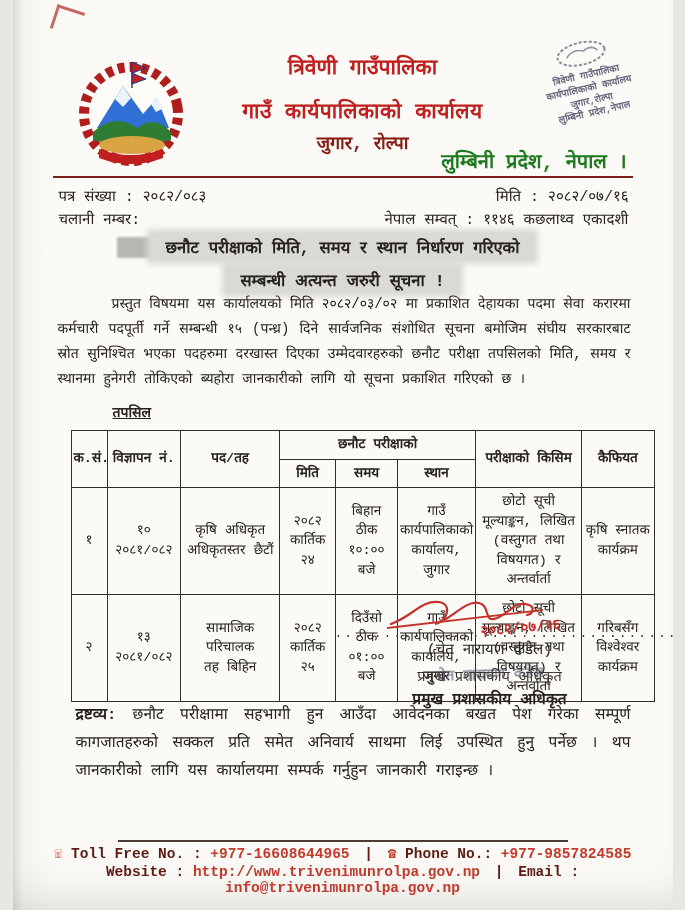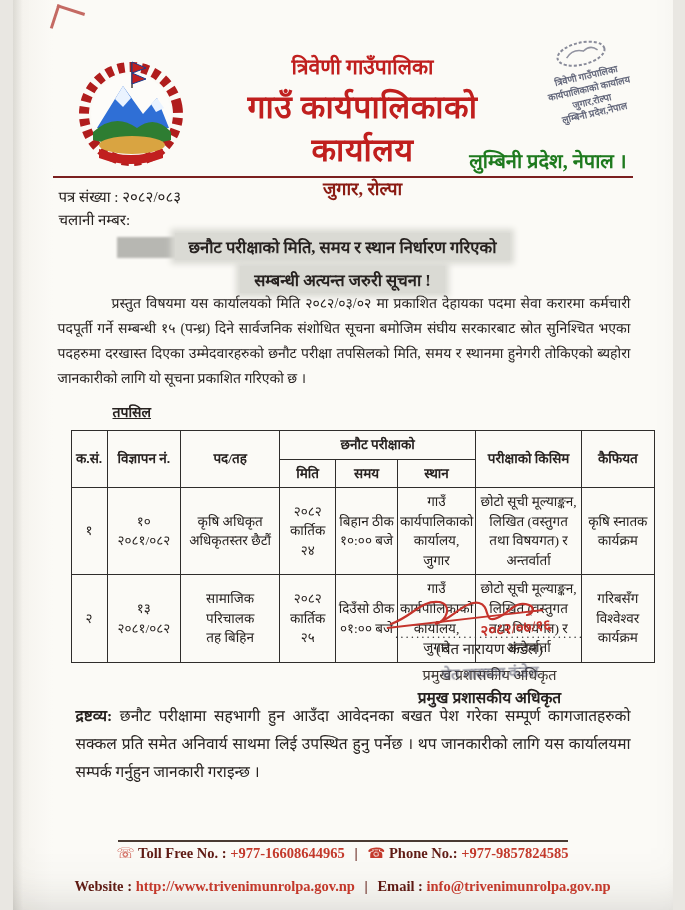--- a/index.html
+++ b/index.html
@@ -2,28 +2,29 @@
 <html><head>
 <meta charset="utf-8">
 <style>
   html,body{margin:0;padding:0;}
   body{background:#e9e7e2;font-family:"Liberation Serif","DejaVu Serif",serif;}
   .page{
     position:relative;width:660px;height:910px;margin:0 auto;
     background:linear-gradient(90deg,#dedcd6 0px,#f6f4ef 10px,#fbfaf6 40px,#fbfaf6 655px,#f1efe9 685px);
     color:#272220;overflow:hidden;
     box-shadow:inset 0 -40px 60px -50px rgba(90,85,80,.35);
+    font-family:Liberation Mono, monospace;
   }
   
   .corner-mark{position:absolute;left:40px;top:8px;width:26px;height:22px;
     border-left:3px solid #b23a33;border-top:3px solid #b23a33;transform:rotate(18deg);opacity:.75;}
   .emblem{position:absolute;left:56px;top:52px;}
   .head-center{position:absolute;left:185px;top:52px;width:330px;text-align:center;}
   .head-muni{color:#c01f1e;font-size:21px;font-weight:bold;}
-  .head-office{color:#c01f1e;font-size:32px;font-weight:bold;margin-top:4px;letter-spacing:.5px;}
+  .head-office{color:#c01f1e;font-size:21px;font-weight:bold;margin-top:16px;letter-spacing:.5px;}
   .head-addr{color:#8a1a12;font-size:18px;font-weight:bold;margin-top:6px;}
   .stamp{position:absolute;right:16px;top:38px;width:140px;transform:rotate(-13deg);
     color:rgba(62,66,92,.78);font-size:9.5px;font-weight:bold;text-align:center;line-height:1.35;}
   .stamp svg{display:block;margin:0 auto 2px auto;opacity:.8;}
   .province{position:absolute;right:46px;top:147px;color:#1e7a1e;font-size:20px;font-weight:bold;}
   .rule{position:absolute;left:40px;right:40px;top:176px;border-top:2.5px solid #7b1f1f;}
   
   .meta{position:absolute;left:46px;right:44px;top:186px;display:flex;justify-content:space-between;font-size:15px;line-height:1.55;}
   .meta .right{text-align:right;}
   
@@ -53,21 +54,21 @@
   
   .note{position:absolute;left:63px;right:42px;top:702px;font-size:15.5px;line-height:1.8;text-align:justify;}
   .note b{font-weight:bold;}
   
   .footer{position:absolute;left:0;right:0;top:840px;text-align:center;font-size:14.5px;font-weight:bold;}
   .footer .fline{width:450px;margin:0 auto 3px auto;border-top:2px solid #4a3b33;}
   .flabel{color:#5f1b14;}
   .fval{color:#c3392b;}
   .fsep{color:#5f1b14;padding:0 6px;}
   .ficon{color:#c3392b;font-weight:normal;}
-  .footer .row2{margin-top:16px;}
+  .footer .row2{margin-top:2px;}
 </style>
 </head>
 <body>
 
 <div class="page">
 
   <div class="corner-mark"></div>
 
   <div class="emblem">
     <svg width="124" height="120" viewBox="0 0 124 120">
@@ -103,20 +104,24 @@
 
   <div class="province">लुम्बिनी प्रदेश, नेपाल ।</div>
 
   <div class="rule"></div>
 
   <div class="meta">
     <div class="left">
       <div>पत्र संख्या : २०८२/०८३</div>
       <div>चलानी नम्बर:</div>
     </div>
+    <div class="right">
+      <div>मिति : २०८२/०७/१६</div>
+      <div>नेपाल सम्वत् : ११४६ कछलाथ्व एकादशी</div>
+    </div>
   </div>
 
   <div class="smudge"></div>
   <div class="title">
     <div><span class="band">छनौट परीक्षाको मिति, समय र स्थान निर्धारण गरिएको</span></div>
     <div class="l2"><span class="band">सम्बन्धी अत्यन्त जरुरी सूचना !</span></div>
   </div>
 
   <div class="bodytext">प्रस्तुत विषयमा यस कार्यालयको मिति २०८२/०३/०२ मा प्रकाशित देहायका पदमा सेवा करारमा कर्मचारी पदपूर्ती गर्ने सम्बन्धी १५ (पन्ध्र) दिने सार्वजनिक संशोधित सूचना बमोजिम संघीय सरकारबाट स्रोत सुनिश्चित भएका पदहरुमा दरखास्त दिएका उम्मेदवारहरुको छनौट परीक्षा तपसिलको मिति, समय र स्थानमा हुनेगरी तोकिएको ब्यहोरा जानकारीको लागि यो सूचना प्रकाशित गरिएको छ ।</div>
 

